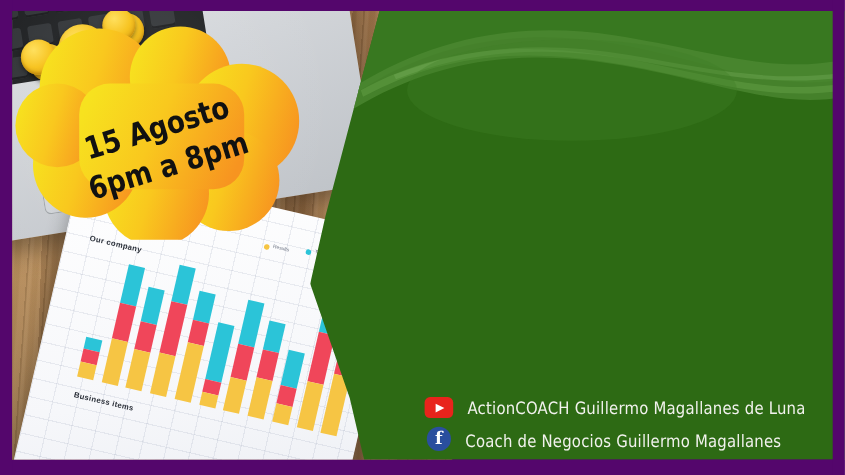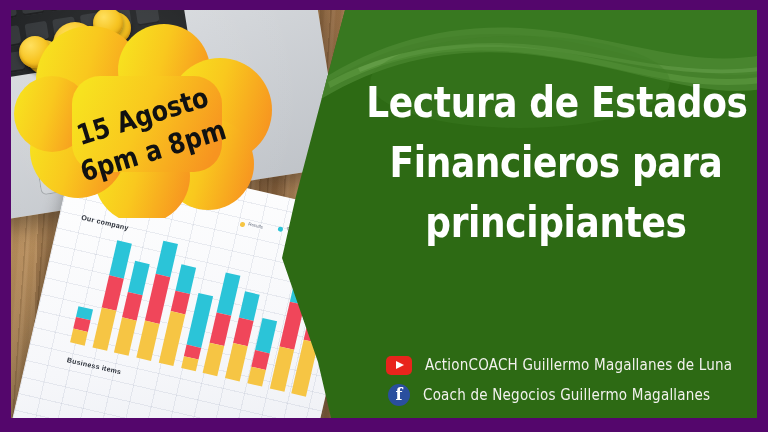--- a/index.html
+++ b/index.html
@@ -191,21 +191,21 @@
 
   
   .social-block {
     position: absolute;
     left: 386px;
     top: 350px;
     z-index: 25;
   }
   .social-row {
     display: flex;
-    align-items: center;
+    align-items: flex-end;
     height: 30px;
     gap: 13px;
   }
   .yt-icon {
     width: 26px;
     height: 19px;
     background: #e8241c;
     border-radius: 5px;
     position: relative;
     flex: 0 0 auto;
@@ -423,25 +423,20 @@
         <rect x="0" y="0" width="768" height="408" fill="#2d6a14"></rect>
         <path d="M300,92 C380,28 470,14 560,30 C650,46 700,74 768,62 L768,0 L300,0 Z" fill="#3b7a22" opacity="0.85"></path>
         <path d="M310,96 C390,44 470,34 556,48 C646,62 706,90 768,78 L768,44 C700,58 648,36 558,22 C468,8 382,26 306,80 Z" fill="#4d8a33" opacity="0.75"></path>
         <path d="M330,78 C400,40 472,34 548,46 C630,58 690,84 768,72 L768,66 C692,78 628,52 548,40 C470,28 398,34 328,72 Z" fill="#63a045" opacity="0.5"></path>
         <path d="M360,62 C430,34 500,32 572,44 C640,55 700,70 768,60 L768,56 C702,66 642,52 572,40 C500,28 428,30 358,58 Z" fill="#7ab25e" opacity="0.35"></path>
         <ellipse cx="520" cy="72" rx="150" ry="46" fill="#3e7d25" opacity="0.35"></ellipse>
       </g>
     </svg>
   </div>
 
-  <div class="title-block">
-    <div class="title-line">Lectura de Estados</div>
-    <div class="title-line">Financieros para</div>
-    <div class="title-line">principiantes</div>
-  </div>
 
   <div class="social-block">
     <div class="social-row">
       <div class="yt-icon"></div>
       <div class="social-text">ActionCOACH Guillermo Magallanes de Luna</div>
     </div>
     <div class="social-row">
       <div class="fb-icon">
           <span>f</span>
         </div>

